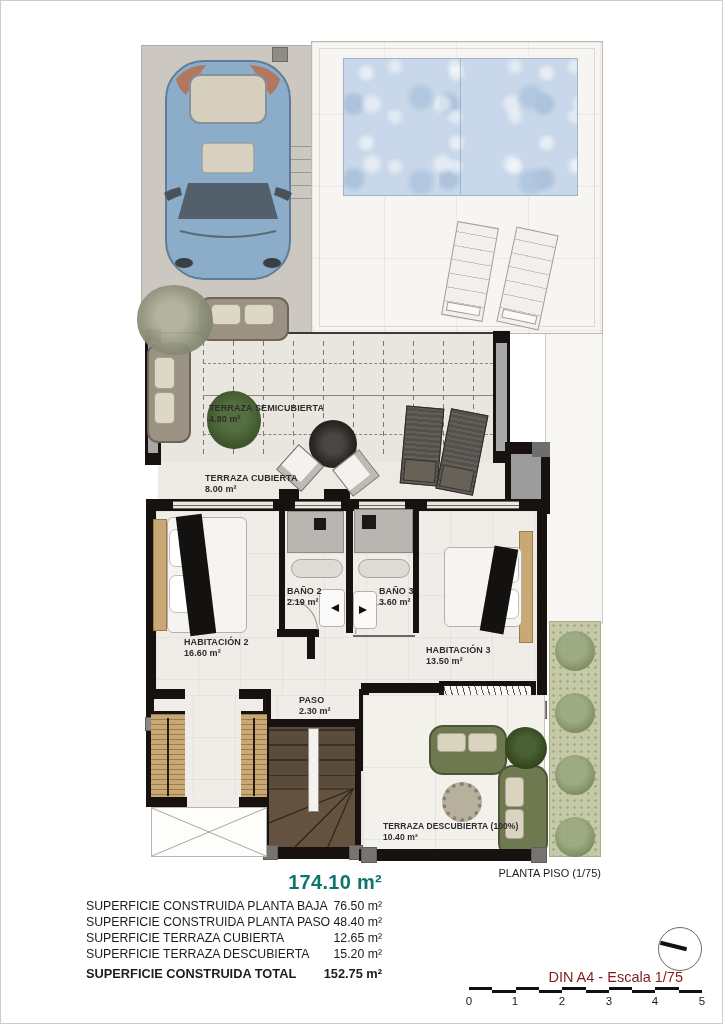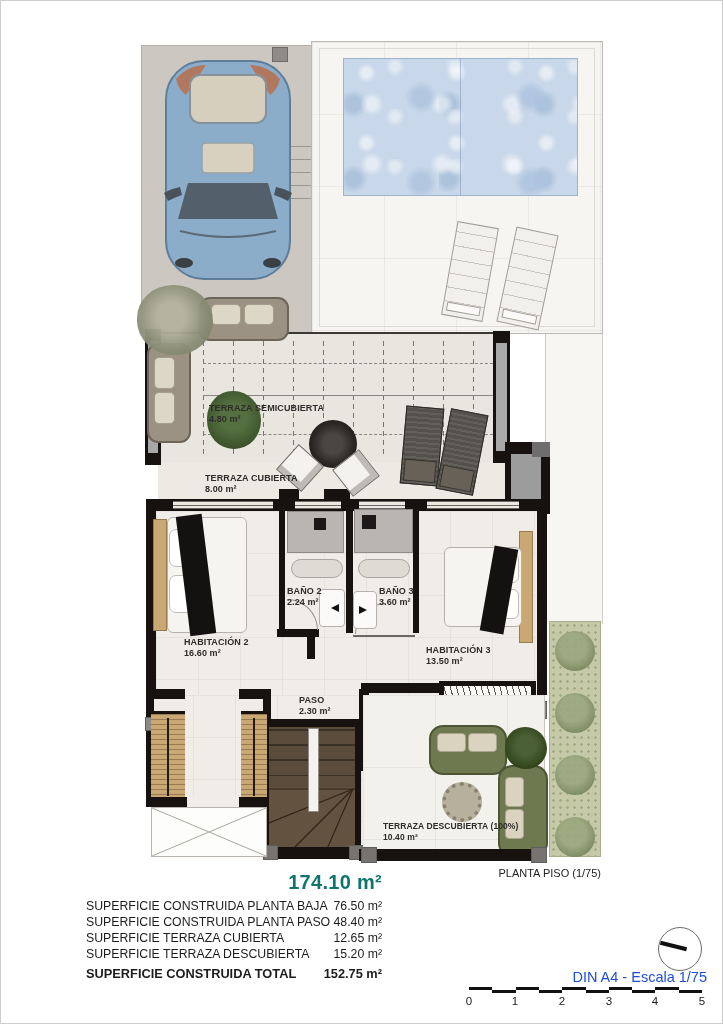--- a/index.html
+++ b/index.html
@@ -235,21 +235,21 @@
   <div class="rlabel" style="left:208px;top:402px;">
     <div>TERRAZA SEMICUBIERTA</div>
     <div class="area">4.80 m²</div>
   </div>
   <div class="rlabel" style="left:204px;top:472px;">
     <div>TERRAZA CUBIERTA</div>
     <div class="area">8.00 m²</div>
   </div>
   <div class="rlabel" style="left:286px;top:585px;">
     <div>BAÑO 2</div>
-    <div class="area">2.24 m²</div>
+    <div class="area">2.19 m²</div>
   </div>
   <div class="rlabel" style="left:378px;top:585px;">
     <div>BAÑO 3</div>
     <div class="area">3.60 m²</div>
   </div>
   <div class="rlabel" style="left:183px;top:636px;">
     <div>HABITACIÓN 2</div>
     <div class="area">16.60 m²</div>
   </div>
   <div class="rlabel" style="left:425px;top:644px;">
@@ -288,21 +288,21 @@
     </div>
     <div class="sumrow b">
       <span>SUPERFICIE CONSTRUIDA TOTAL</span>
       <span>152.75 m²</span>
     </div>
   </div>
 
   <div class="q" style="left:657px;top:926px;width:44px;height:44px;border:1px solid #6a6a6a;border-radius:50%;background:#ffffff;">
     <div style="position:absolute;left:1px;top:16px;width:27px;height:4px;background:#111;transform:rotate(14deg);"></div>
   </div>
-  <div class="q" style="left:504px;top:968px;width:202px;text-align:right;font-size:14.5px;color:#1d4ed8;">DIN A4 - Escala 1/75</div>
+  <div class="q" style="left:480px;top:968px;width:202px;text-align:right;font-size:14.5px;color:#7f1d1d;">DIN A4 - Escala 1/75</div>
 
   <div class="q" style="left:468px;top:986px;width:233px;height:6px;">
     <div style="position:absolute;left:0;top:0;width:233px;height:3px;
          background:repeating-linear-gradient(90deg,#111 0 23.3px,transparent 23.3px 46.6px);"></div>
     <div style="position:absolute;left:0;top:3px;width:233px;height:3px;
          background:repeating-linear-gradient(90deg,transparent 0 23.3px,#111 23.3px 46.6px);"></div>
   </div>
   <span class="tick" style="left:458px;top:994px;">0</span>
   <span class="tick" style="left:504px;top:994px;">1</span>
   <span class="tick" style="left:551px;top:994px;">2</span>

